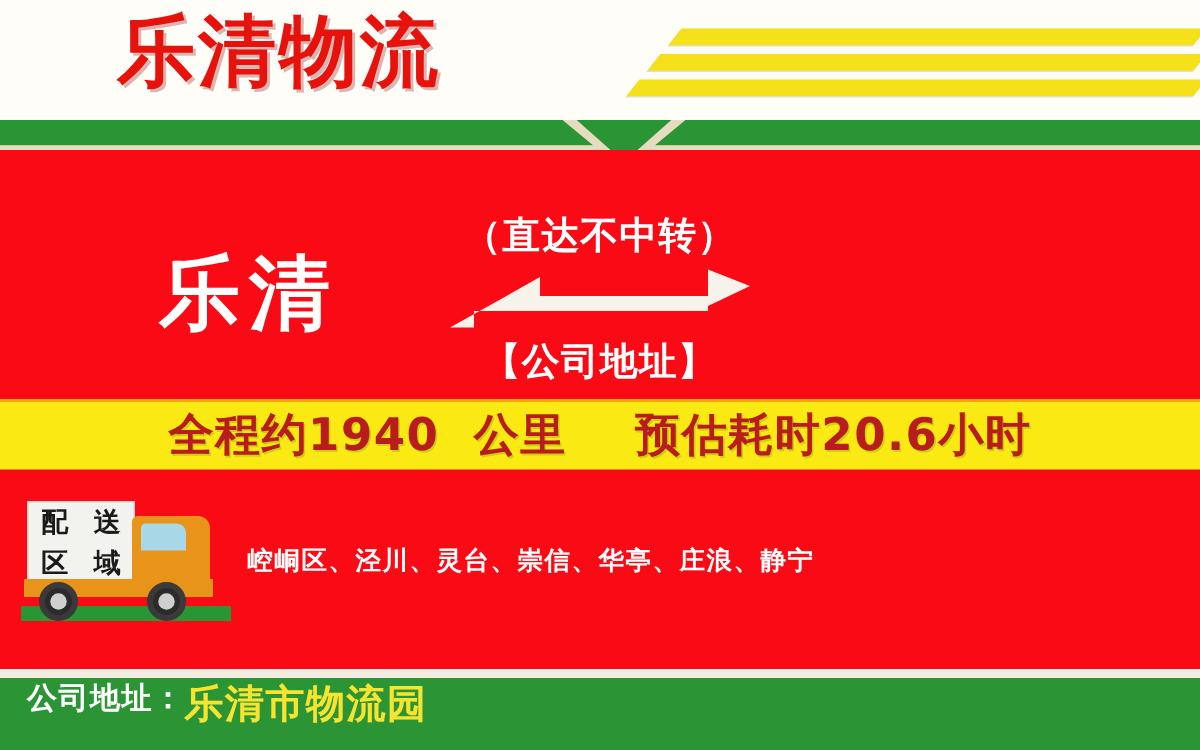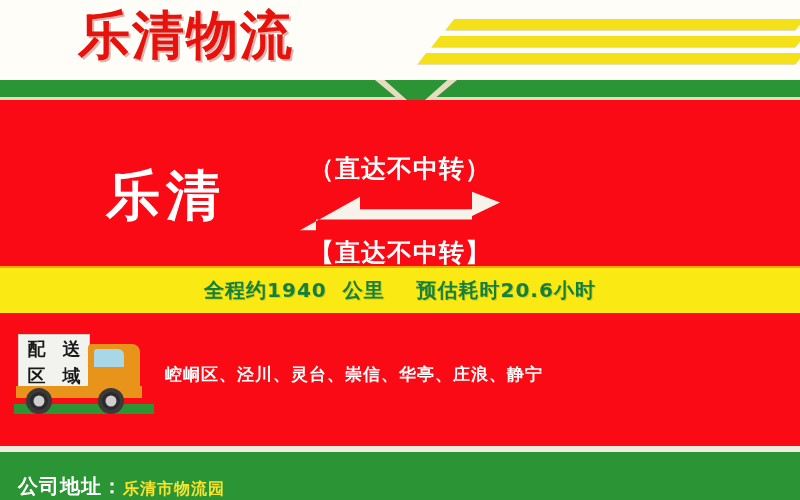--- a/index.html
+++ b/index.html
@@ -127,21 +127,21 @@
     text-align: center;
   }
   .route-note {
     font-size: 25px;
     font-weight: bold;
     color: #ffffff;
     line-height: 34px;
     letter-spacing: 1px;
     white-space: nowrap;
   }
-  .route-note.top { margin-top: 24px; }
+  .route-note.top { margin-top: 12px; }
   .route-note.bottom { margin-top: 4px; }
 
   .arrow-box {
     position: relative;
     width: 200px;
     height: 42px;
     margin: 4px auto 0;
   }
   .arrow-shape {
     position: absolute;
@@ -163,23 +163,23 @@
     left: 0; top: 266px;
     width: 800px; height: 47px;
     background: #fae913;
     border-top: 2px solid #f6a70a;
     box-sizing: border-box;
     display: flex;
     align-items: center;
     justify-content: center;
   }
   .info-text {
-    font-size: 20px;
-    font-weight: bold;
-    color: #15803d;
+    font-size: 30px;
+    font-weight: bold;
+    color: #b91c1c;
     letter-spacing: 1px;
     white-space: pre;
     text-shadow: 1px 1px 0 rgba(0,90,0,.18);
     text-align: right;
   }
 
   
   .truck {
     position: absolute;
     left: 14px; top: 328px;
@@ -274,32 +274,32 @@
     left: 0; top: 446px;
     width: 800px; height: 6px;
     background: #f2ece0;
   }
   .footer {
     position: absolute;
     left: 0; top: 452px;
     width: 800px; height: 48px;
     background: #2b9434;
     display: flex;
-    align-items: flex-end;
+    align-items: flex-start;
   }
   .foot-label {
     margin-left: 18px;
     font-size: 20px;
     font-weight: bold;
     color: #ffffff;
     letter-spacing: 1px;
     white-space: nowrap;
   }
   .foot-value {
-    font-size: 16px;
+    font-size: 26px;
     font-weight: bold;
     color: #f7e430;
     letter-spacing: 1px;
     white-space: nowrap;
   }
 </style>
 </head>
 <body>
 
 <div id="banner">
@@ -323,21 +323,21 @@
   <div class="red-main"></div>
 
   <div class="route">
     <div class="city origin">乐清</div>
 
     <div class="route-mid">
       <div class="route-note top">（直达不中转）</div>
       <div class="arrow-box">
         <div class="arrow-shape"></div>
       </div>
-      <div class="route-note bottom">【直达不中转】</div>
+      <div class="route-note bottom">【公司地址】</div>
     </div>
 
   </div>
 
   <div class="info-bar">
     <div class="info-text">全程约1940  公里    预估耗时20.6小时</div>
   </div>
 
   <div class="truck">
     <div class="truck-ground"></div>

